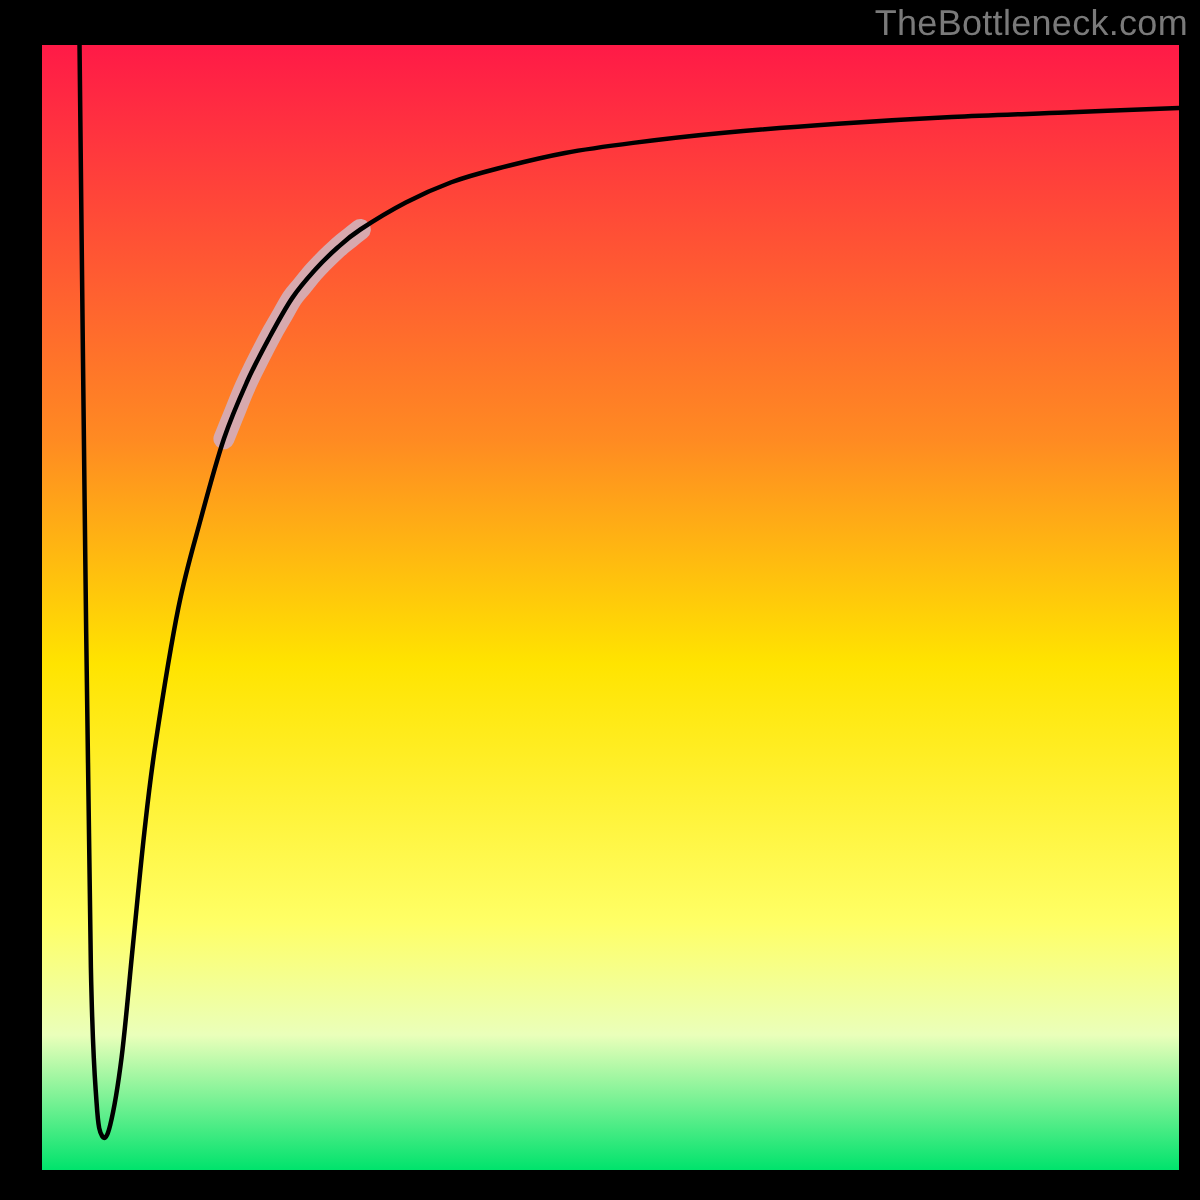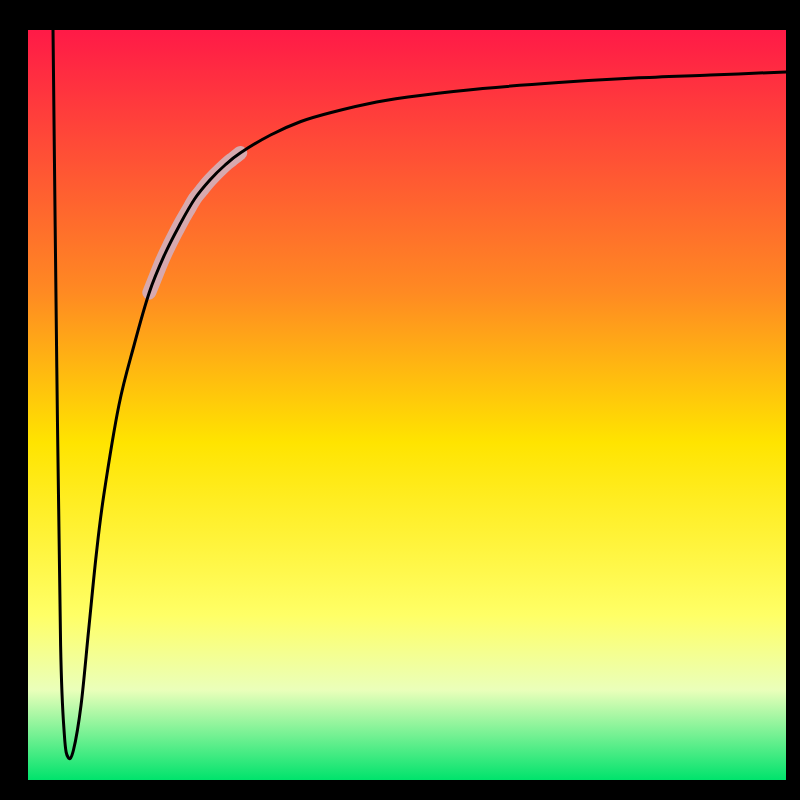--- a/index.html
+++ b/index.html
@@ -29,20 +29,21 @@
     user-select: none;
   }
   svg {
     display: block;
   }
 </style>
 </head>
 <body>
 
 <div class="chart-container">
+  <div class="watermark">TheBottleneck.com</div>
 
   <svg viewBox="0 0 800 800" width="800" height="800">
     <defs>
       <linearGradient id="bg-grad" x1="0" y1="0" x2="0" y2="1">
           <stop offset="0%" stop-color="#ff1a47"></stop>
           <stop offset="35%" stop-color="#ff8a22"></stop>
           <stop offset="55.00000000000001%" stop-color="#ffe400"></stop>
           <stop offset="78%" stop-color="#ffff66"></stop>
           <stop offset="88%" stop-color="#eaffba"></stop>
           <stop offset="100%" stop-color="#00e36c"></stop>

